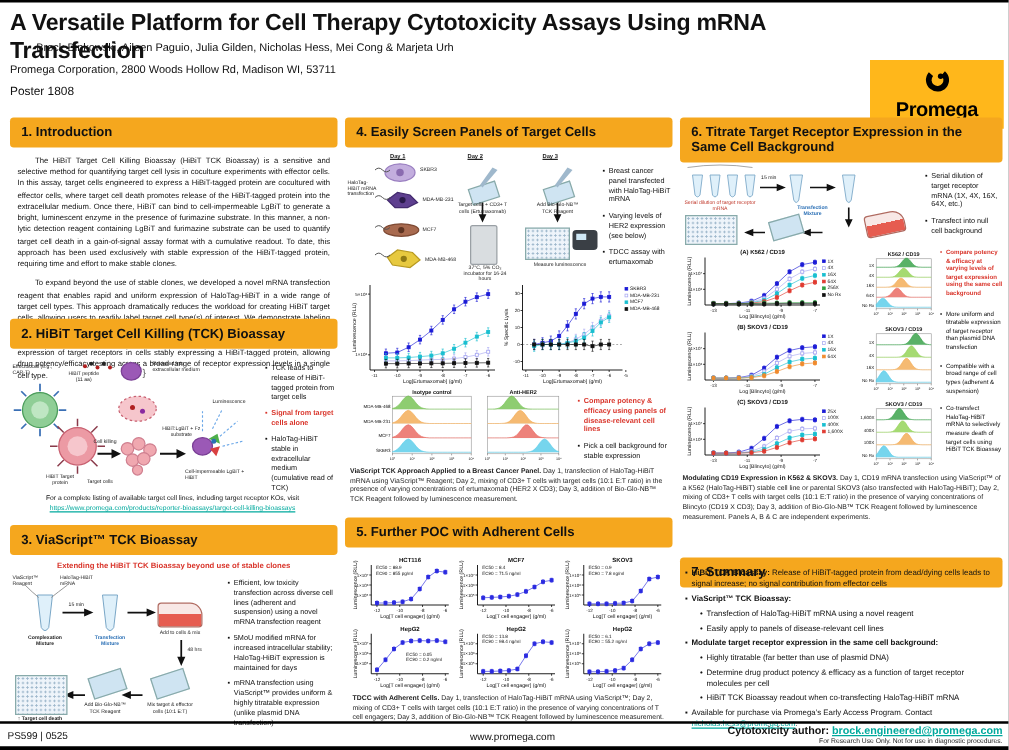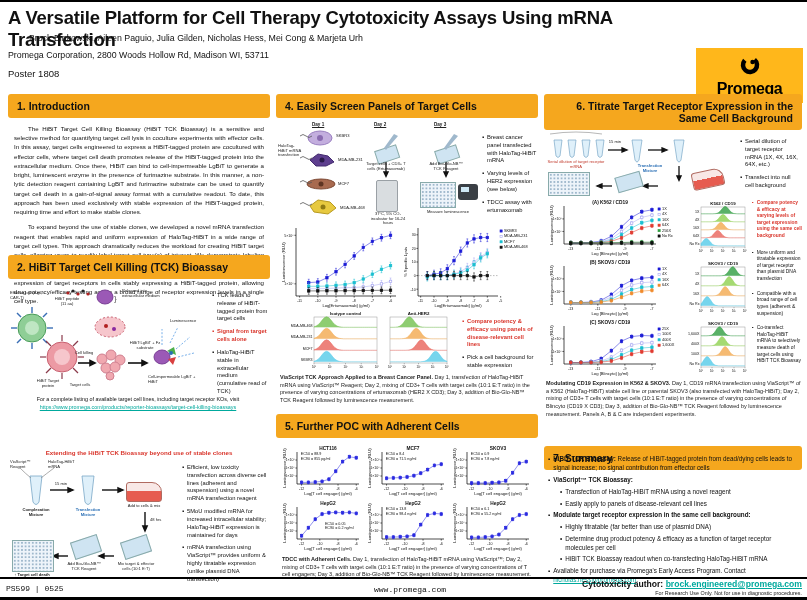--- a/index.html
+++ b/index.html
@@ -19,21 +19,21 @@
     padding:6px 9px;box-sizing:border-box;color:#111;}
   .body-just{font-size:6.15px;line-height:1.5;text-align:justify;}
   .body-just p{margin:0 0 6px 0;text-indent:14px;}
   .bl{font-size:5.8px;line-height:1.35;}
   .bl .it{display:flex;margin-bottom:5px;}
   .bl .m{margin-right:3px;}
   .red{color:#D9352B;font-weight:bold;}
   .teal{color:#00A99D;text-decoration:underline;cursor:pointer;}
   .cap{font-size:5.5px;line-height:1.4;color:#222;}
   .capb{font-weight:bold;}
-  .foot{font-size:8px;font-family:Liberation Mono, monospace;}
+  .foot{font-size:8px;}
   .sub-red{color:#D9352B;font-weight:bold;font-size:6.2px;text-align:center;}
   .dlbl{position:absolute;font-size:4.1px;line-height:1.15;color:#222;}
   .dlbl.c{text-align:center;}
   .wellplate{background:#eef4fa;border:0.5px solid #8aa;
     background-image:radial-gradient(circle,#9fb8cc 0.7px,rgba(0,0,0,0) 1px);background-size:3.6px 3.6px;}
   .incub{background:#d9dde0;border:1px solid #9aa0a5;border-radius:2px;}
   .lumin{background:#3a3f45;border-radius:3px;}
   .lumin:after{content:"";position:absolute;left:3px;top:3px;width:8px;height:5px;background:#cfe8f5;}
   .flask{background:linear-gradient(to top,#e65c50 55%,#f8e8e6 55%);border:1px solid #b06a60;border-radius:3px 10px 3px 3px;}
   .chart{position:absolute;}
@@ -166,20 +166,21 @@
     <div class="it">
         <span class="m">▪</span>
         <span>HaloTag-HiBiT stable in extracellular medium (cumulative read of TCK)</span>
       </div>
   </div>
   <div class="abs" style="left:14px;top:394px;width:248px;text-align:center;font-size:5.4px;line-height:1.45;">
     <span>For a complete listing of available target cell lines, including target receptor KOs, visit</span><br>
     <a class="teal">https://www.promega.com/products/reporter-bioassays/target-cell-killing-bioassays</a>
   </div>
 
+  <div class="abs sech" style="left:8px;top:418px;width:262px;">3.  ViaScript™ TCK Bioassay</div>
   <div class="abs sub-red" style="left:8px;top:447px;width:262px;">Extending the HiBiT TCK Bioassay beyond use of stable clones</div>
   <div class="abs" style="left:10px;top:458px;width:166px;height:124px;">
     <svg width="166" height="124" viewBox="0 0 166 124">
       <g fill="#dff0fa" stroke="#7aa7c7" stroke-width="0.8">
         <path d="M20,16 L32,16 L29,42 Q26,47 23,42 Z"></path>
         <path d="M72,16 L84,16 L81,42 Q78,47 75,42 Z"></path>
       </g>
       <path d="M10,8 Q16,14 21,18" fill="none" stroke="#888" stroke-width="0.7"></path>
       <path d="M44,8 Q36,14 31,18" fill="none" stroke="#888" stroke-width="0.7"></path>
       <g stroke="#111" stroke-width="1.4" fill="#111">
@@ -1096,21 +1097,21 @@
         <rect x="60.38823529411765" y="18.96" width="2.4" height="2.4" fill="#2a2ae0" stroke="#2a2ae0" stroke-width="0.7"></rect>
         <rect x="67.2264705882353" y="14.8" width="2.4" height="2.4" fill="#2a2ae0" stroke="#2a2ae0" stroke-width="0.7"></rect>
         <rect x="74.06470588235294" y="13.84" width="2.4" height="2.4" fill="#2a2ae0" stroke="#2a2ae0" stroke-width="0.7"></rect>
         <text x="19.72" y="11.2" font-size="3.7" text-anchor="start" fill="#111" font-family="Liberation Sans, sans-serif">EC50 = 6.1</text>
         <text x="19.72" y="15.7" font-size="3.7" text-anchor="start" fill="#111" font-family="Liberation Sans, sans-serif">EC90 = 55.2 ng/ml</text>
       </svg></div>
   <div class="abs cap" style="left:282px;top:554px;width:252px;">
     <span class="capb">TDCC with Adherent Cells.</span><span> Day 1, transfection of HaloTag-HiBiT mRNA using ViaScript™; Day 2, mixing of CD3+ T cells with target cells (10:1 E:T ratio) in the presence of varying concentrations of T cell engagers; Day 3, addition of Bio-Glo-NB™ TCK Reagent followed by luminescence measurement.</span>
   </div>
 
-  <div class="abs sech" style="left:544px;top:92px;width:258px;text-align:right;">6.  Titrate Target Receptor Expression in the Same Cell Background</div>
+  <div class="abs sech" style="left:544px;top:92px;width:258px;">6.  Titrate Target Receptor Expression in the Same Cell Background</div>
   <div class="abs" style="left:546px;top:128px;width:188px;height:66px;">
     <svg width="188" height="66" viewBox="0 0 188 66">
       <g fill="#dff0fa" stroke="#7aa7c7" stroke-width="0.7">
         <path d="M8,10 L16,10 L14,26 Q12,29 10,26 Z"></path>
           <path d="M22,10 L30,10 L28,26 Q26,29 24,26 Z"></path>
         <path d="M36,10 L44,10 L42,26 Q40,29 38,26 Z"></path>
           <path d="M50,10 L58,10 L56,26 Q54,29 52,26 Z"></path>
         <path d="M86,10 L96,10 L93,30 Q91,34 89,30 Z"></path>
         <path d="M128,10 L138,10 L135,30 Q133,34 131,30 Z"></path>
       </g>

